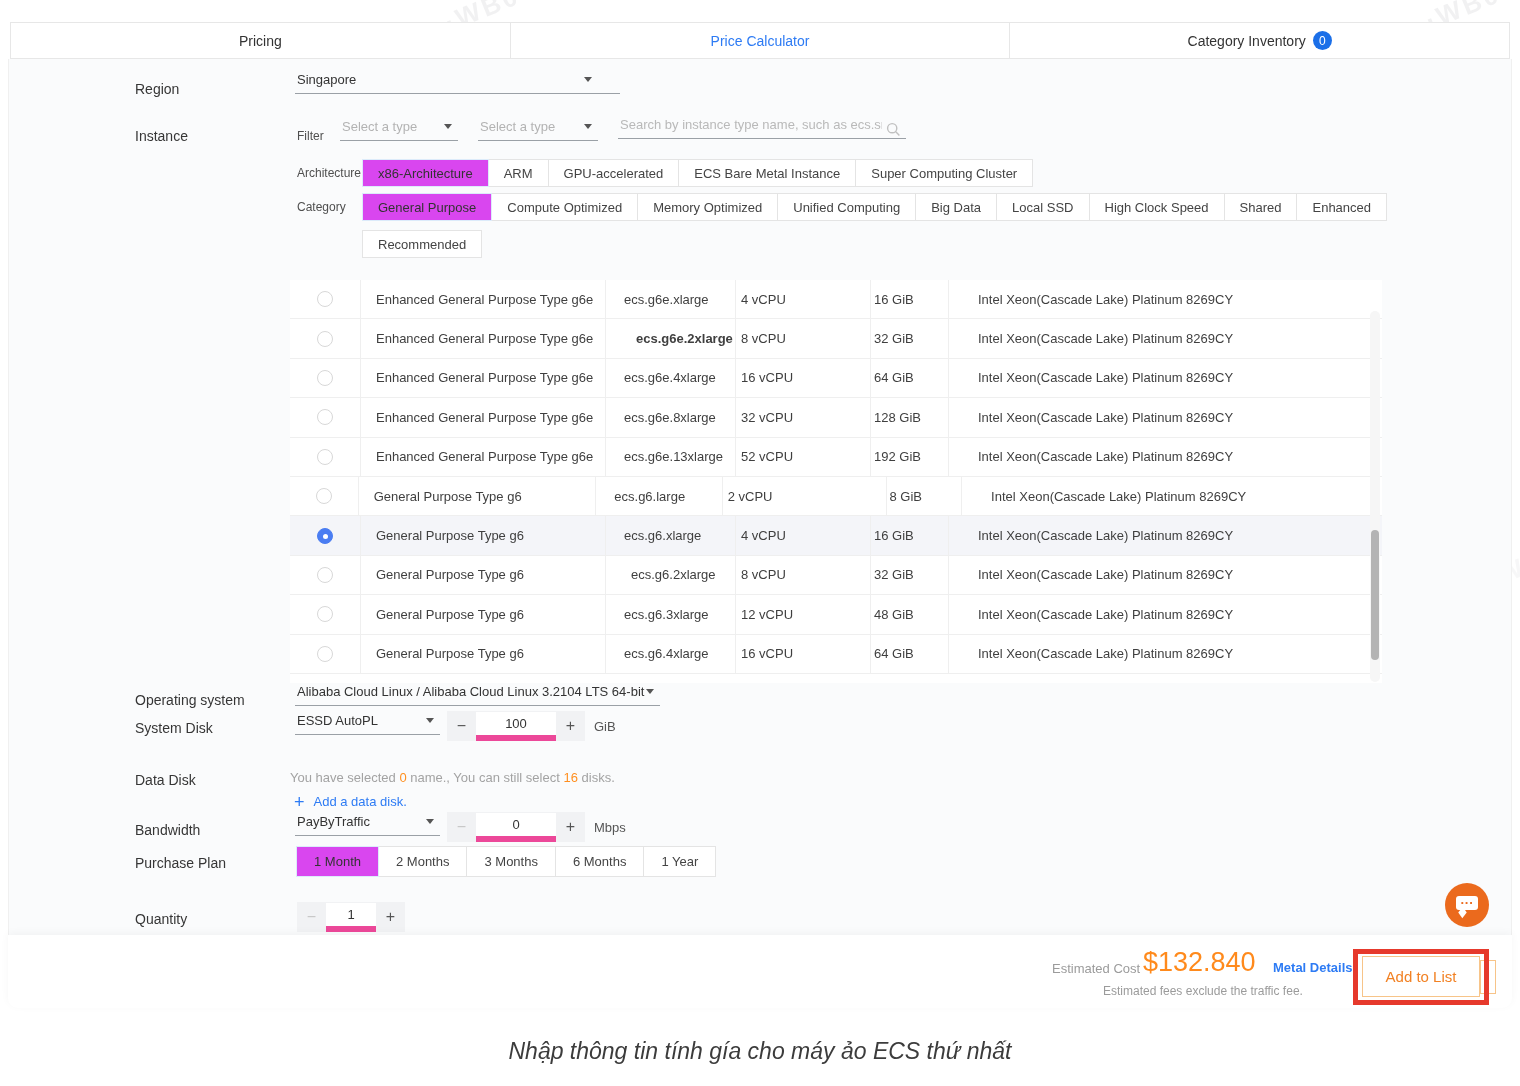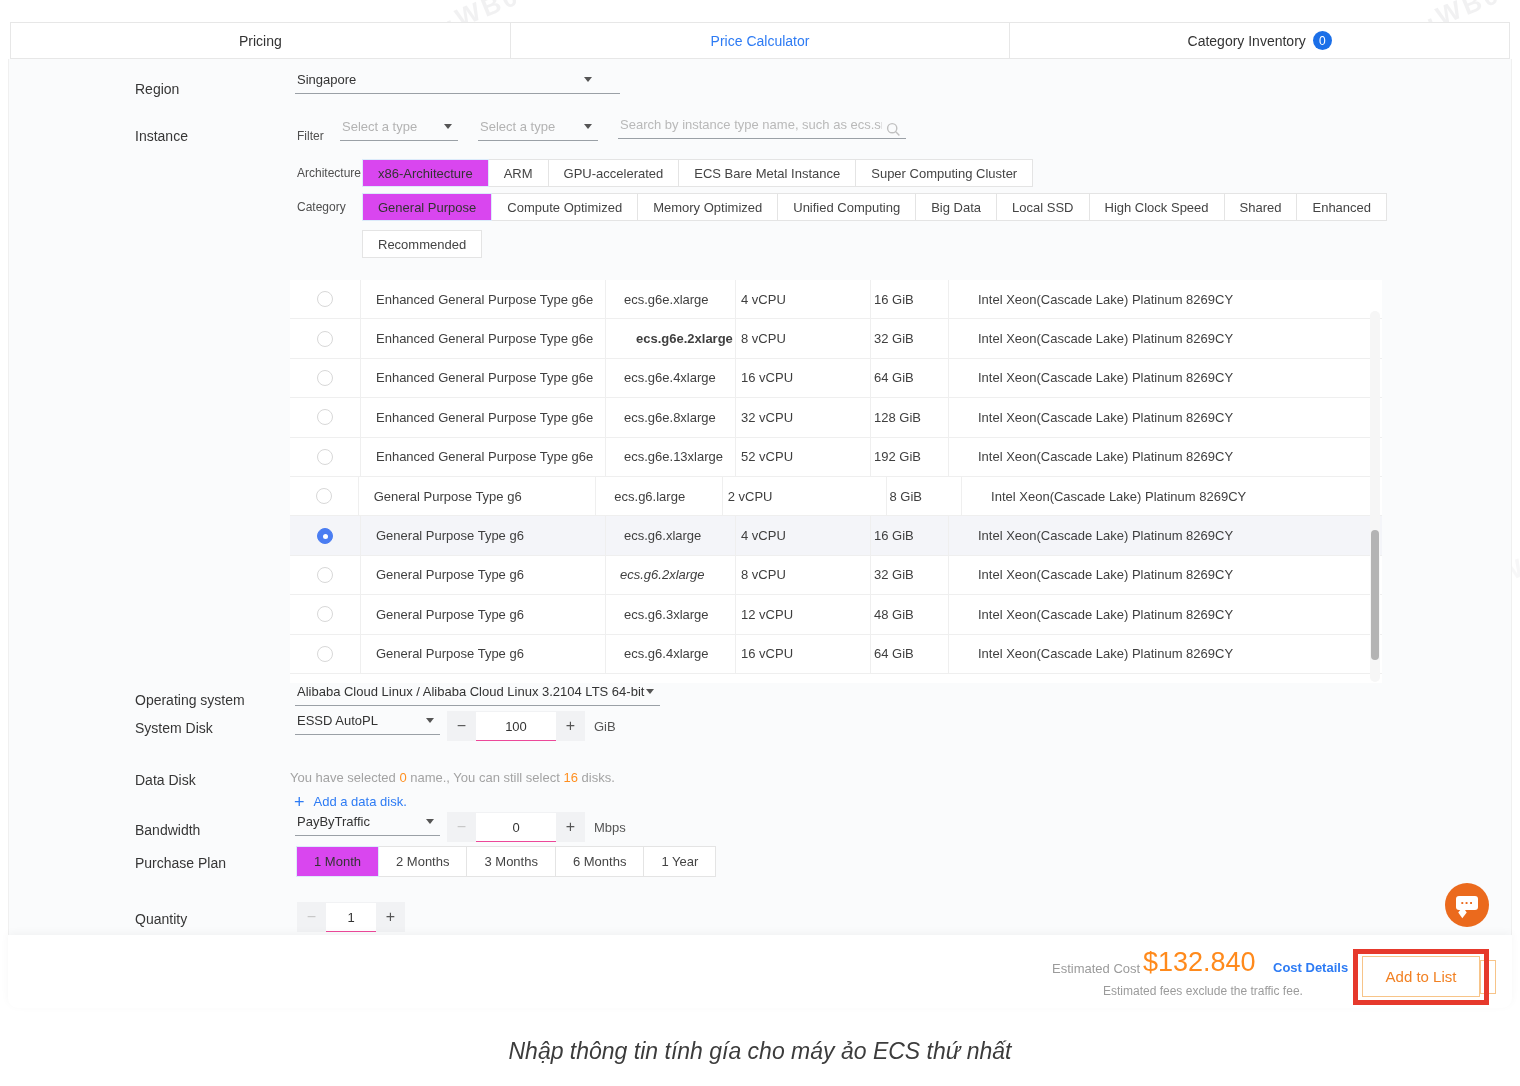--- a/index.html
+++ b/index.html
@@ -57,21 +57,21 @@
   .radio.on { background:#4a7df2; border-color:#4a7df2; }
   .radio.on::after { content:''; position:absolute; left:5px; top:5px; width:5px; height:5px; border-radius:50%; background:#fff; }
   .vscroll-track { position:absolute; right:2px; top:31px; width:10px; height:371px; background:#f6f6f6; border-radius:5px; }
   .vscroll-thumb { position:absolute; right:3px; top:250px; width:8px; height:130px; background:#b4b4b4; border-radius:4px; cursor:pointer; }
 
   
   .stepper { position:absolute; display:flex; height:30px; }
   .stepbtn { width:29px; height:30px; background:#f1f2f4; color:#555; display:flex; align-items:center;
              justify-content:center; font-size:16px; cursor:pointer; }
   .stepbtn.dis { color:#c6c6c6; }
-  .stepval { width:80px; height:30px; background:#fff; border-top:1px solid #f1f2f4; border-bottom:1px solid #ec4899;
+  .stepval { width:80px; height:30px; background:#fff; border-top:1px solid #f1f2f4; border-bottom:6px solid #ec4899;
              display:flex; align-items:center; justify-content:center; font-size:13px; color:#333; }
   .stepval.small { width:50px; }
   .unit { position:absolute; font-size:13px; color:#555; }
 
   .ddinfo { position:absolute; font-size:13px; color:#a3a3a3; }
   .ddinfo .num { color:#ff8f1f; }
   .addlink { position:absolute; display:flex; align-items:center; gap:9px; color:#2d7bf4; cursor:pointer; }
   .addlink .plus { font-size:18px; line-height:14px; }
   .addlink .txt { font-size:13px; }
 
@@ -242,21 +242,21 @@
           <div class="tc" style="width: 130px; padding-left: 18px;">ecs.g6.xlarge</div>
           <div class="tc" style="width: 135px; padding-left: 5px;">4 vCPU</div>
           <div class="tc" style="width: 78px; padding-left: 3px;">16 GiB</div>
           <div class="tc" style="width: 434px; padding-left: 29px;">Intel Xeon(Cascade Lake) Platinum 8269CY</div>
         </div>
         <div class="trow">
           <div class="tc" style="width: 70px; padding-left: 0px; justify-content: center;">
             <span class="radio"></span>
           </div>
           <div class="tc" style="width: 245px; padding-left: 15px;">General Purpose Type g6</div>
-          <div class="tc" style="width: 130px; padding-left: 14px; font-style: italic;">ecs.g6.2xlarge</div>
+          <div class="tc" style="width: 130px; padding-left: 25px;">ecs.g6.2xlarge</div>
           <div class="tc" style="width: 135px; padding-left: 5px;">8 vCPU</div>
           <div class="tc" style="width: 78px; padding-left: 3px;">32 GiB</div>
           <div class="tc" style="width: 434px; padding-left: 29px;">Intel Xeon(Cascade Lake) Platinum 8269CY</div>
         </div>
         <div class="trow">
           <div class="tc" style="width: 70px; padding-left: 0px; justify-content: center;">
             <span class="radio"></span>
           </div>
           <div class="tc" style="width: 245px; padding-left: 15px;">General Purpose Type g6</div>
           <div class="tc" style="width: 130px; padding-left: 18px;">ecs.g6.3xlarge</div>
@@ -335,21 +335,21 @@
   </div>
 
   <div class="chat">
     <div class="bubble"></div>
     <div class="tail"></div>
   </div>
 
   <div class="footerbar"></div>
   <span class="estlabel">Estimated Cost</span>
   <span class="estamount">$132.840</span>
-  <span class="costdetails">Cost Details</span>
+  <span class="costdetails">Metal Details</span>
   <span class="estnote">Estimated fees exclude the traffic fee.</span>
   <div class="partialbtn"></div>
   <div class="addtolist">Add to List</div>
   <div class="redbox"></div>
 
   <div class="caption">Nhập thông tin tính gía cho máy ảo ECS thứ nhất</div>
 
 </div>
 
 </body></html>

